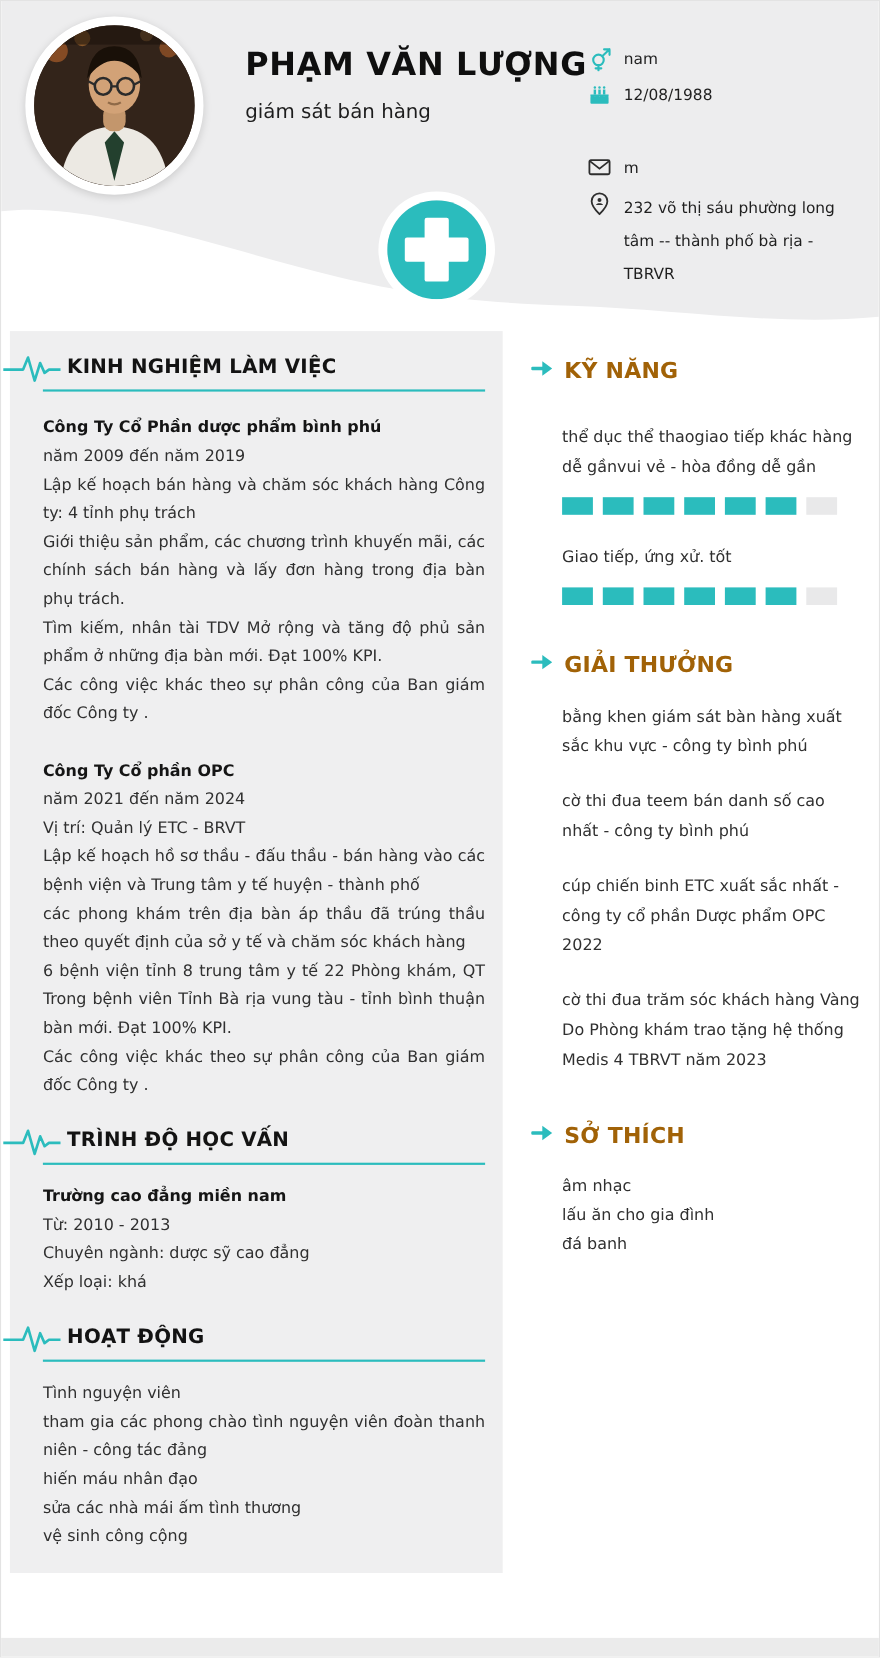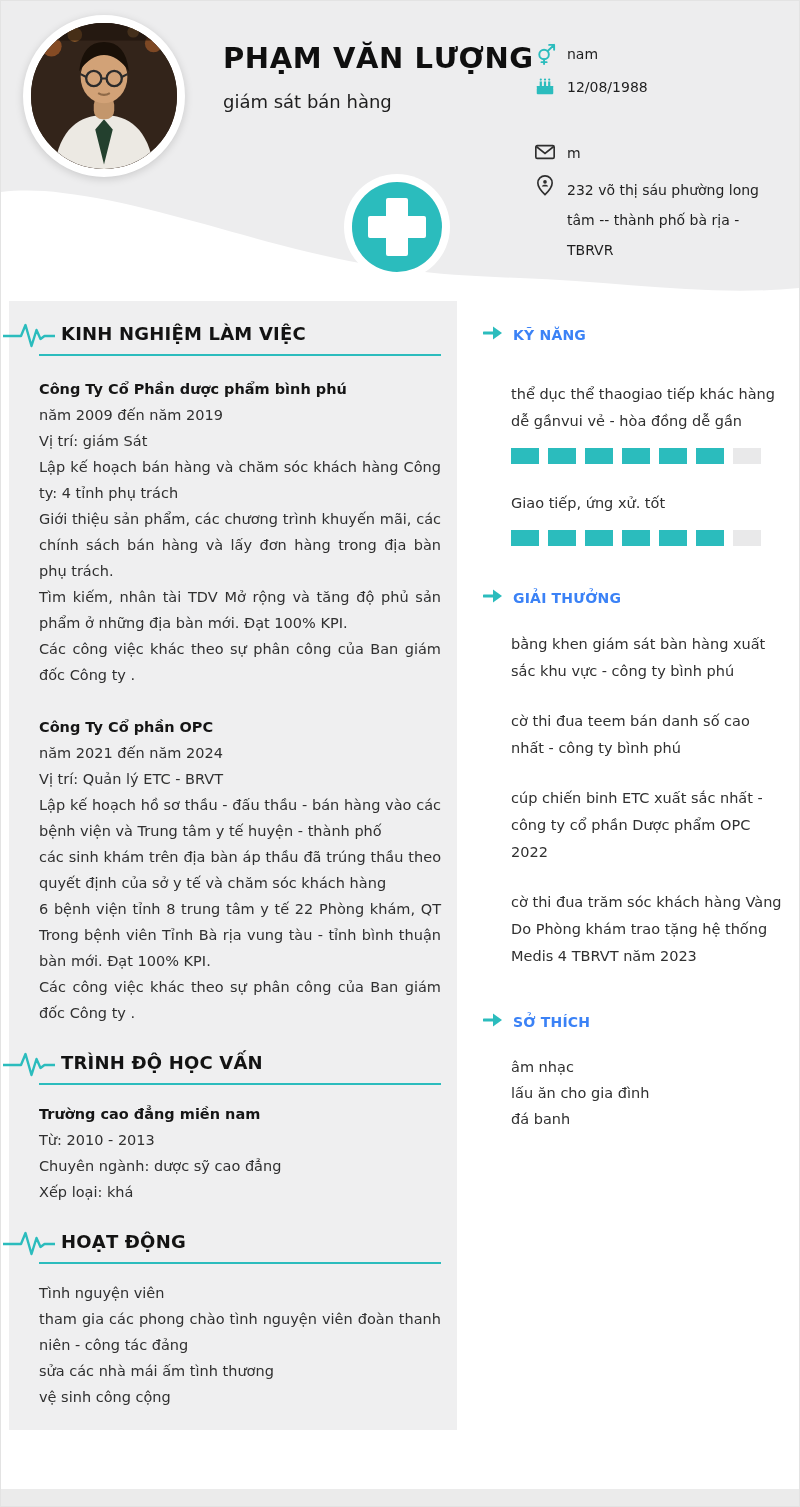--- a/index.html
+++ b/index.html
@@ -49,21 +49,21 @@
   .lsec-rule { height:2px; background:var(--accent,#2bbcbd); margin-top:10px; }
   .job { margin-top:20px; }
   .job-company, .edu-school { font-weight:bold; font-size:14.5px; color:#151515; line-height:26px; }
   .tline { font-size:14.5px; line-height:26px; color:#303030; }
   .para { font-size:14.5px; line-height:26px; color:#303030; text-align:justify; }
   .edu-body, .act-body { margin-top:16px; }
   
   .rsec { margin-top:0; }
   .rsec + .rsec { margin-top:42px; }
   .rsec-head { display:flex; align-items:center; gap:10px; }
-  .rsec-head h2 { font-size:14px; color:#3b82f6; font-weight:bold; letter-spacing:.2px; }
+  .rsec-head h2 { font-size:20px; color:#a16207; font-weight:bold; letter-spacing:.2px; }
   .rsec-body { margin-left:28px; }
   .skill-label { font-size:14.5px; line-height:27px; margin-top:36px; color:#303030; }
   .skill-bar { display:flex; gap:9px; margin-top:13px; }
   .skill-bar .sq { width:28px; height:16px; background:#e9e9ea; display:inline-block; }
   .skill-bar .sq.filled { background:var(--accent,#2bbcbd); }
   .award { font-size:14.5px; line-height:27px; margin-top:23px; color:#303030; }
   .hobby { font-size:14.5px; line-height:26px; color:#303030; }
   .rsec-body.hobbies { margin-top:22px; }
   
   .bottom-strip { flex:0 0 17px; background:#ebebeb; }
@@ -170,33 +170,32 @@
               <polyline points="0,15 13,15 18,15 22.5,4 28.5,25 33.5,9 37.5,18 41.5,15 52,15"></polyline>
             </svg>
           </span>
           <h2>KINH NGHIỆM LÀM VIỆC</h2>
         </div>
         <div class="lsec-rule"></div>
 
         <div class="job">
           <div class="job-company">Công Ty Cổ Phần dược phẩm bình phú</div>
           <div class="tline">năm 2009 đến năm 2019</div>
-          <div class="tline">Vị trí: giám Sát</div>
           <p class="para">Lập kế hoạch bán hàng và chăm sóc khách hàng Công ty: 4 tỉnh phụ trách</p>
           <p class="para">Giới thiệu sản phẩm, các chương trình khuyến mãi, các chính sách bán hàng và lấy đơn hàng trong địa bàn phụ trách.</p>
           <p class="para">Tìm kiếm, nhân tài TDV Mở rộng và tăng độ phủ sản phẩm ở những địa bàn mới. Đạt 100% KPI.</p>
           <p class="para">Các công việc khác theo sự phân công của Ban giám đốc Công ty .</p>
         </div>
 
         <div class="job" style="margin-top:26px;">
           <div class="job-company">Công Ty Cổ phần OPC</div>
           <div class="tline">năm 2021 đến năm 2024</div>
           <div class="tline">Vị trí: Quản lý  ETC - BRVT</div>
           <p class="para">Lập kế hoạch hồ sơ thầu - đấu thầu - bán hàng vào các bệnh viện và  Trung tâm y tế huyện - thành phố</p>
-          <p class="para">các sinh khám trên địa bàn áp thầu  đã trúng thầu theo quyết định của sở y tế và chăm sóc khách hàng</p>
+          <p class="para">các phong khám trên địa bàn áp thầu  đã trúng thầu theo quyết định của sở y tế và chăm sóc khách hàng</p>
           <p class="para">6 bệnh viện tỉnh 8 trung tâm y tế 22  Phòng khám,  QT Trong bệnh viên  Tỉnh Bà rịa vung tàu - tỉnh bình thuận  bàn mới. Đạt 100% KPI.</p>
           <p class="para">Các công việc khác theo sự phân công của Ban giám đốc Công ty .</p>
         </div>
       </section>
 
       <section class="lsec">
         <div class="lsec-head">
           <span class="ekg-icon">
             <svg viewBox="0 0 52 28" width="52" height="28" fill="none" stroke="#2bbcbd" stroke-width="2.4" stroke-linejoin="round" stroke-linecap="round" aria-hidden="true">
               <polyline points="0,15 13,15 18,15 22.5,4 28.5,25 33.5,9 37.5,18 41.5,15 52,15"></polyline>
@@ -219,20 +218,21 @@
             <svg viewBox="0 0 52 28" width="52" height="28" fill="none" stroke="#2bbcbd" stroke-width="2.4" stroke-linejoin="round" stroke-linecap="round" aria-hidden="true">
               <polyline points="0,15 13,15 18,15 22.5,4 28.5,25 33.5,9 37.5,18 41.5,15 52,15"></polyline>
             </svg>
           </span>
           <h2>HOẠT ĐỘNG</h2>
         </div>
         <div class="lsec-rule"></div>
         <div class="act-body">
           <div class="tline">Tình nguyện viên</div>
           <div class="para">tham gia các phong chào tình nguyện viên đoàn thanh niên - công tác đảng</div>
+          <div class="tline">hiến máu nhân đạo</div>
           <div class="tline">sửa các nhà mái ấm tình thương</div>
           <div class="tline">vệ sinh công cộng</div>
         </div>
       </section>
 
     </aside>
 
     <main class="right-col">
 
       <section class="rsec">

